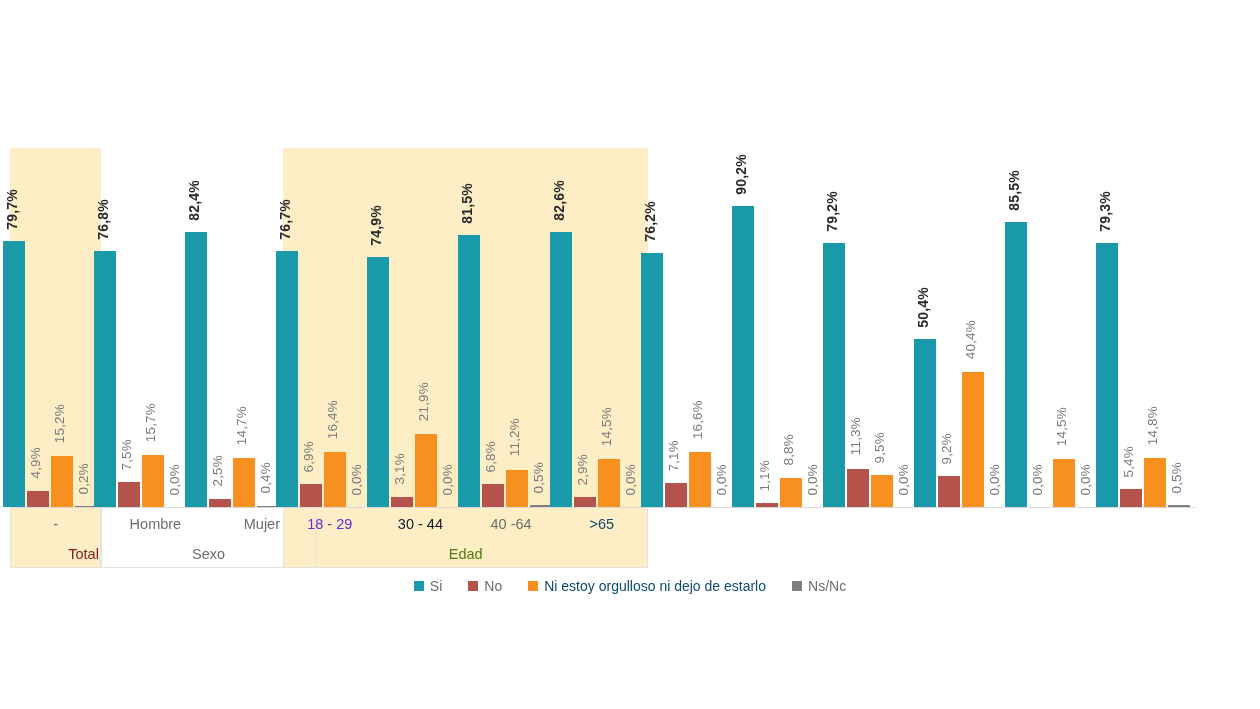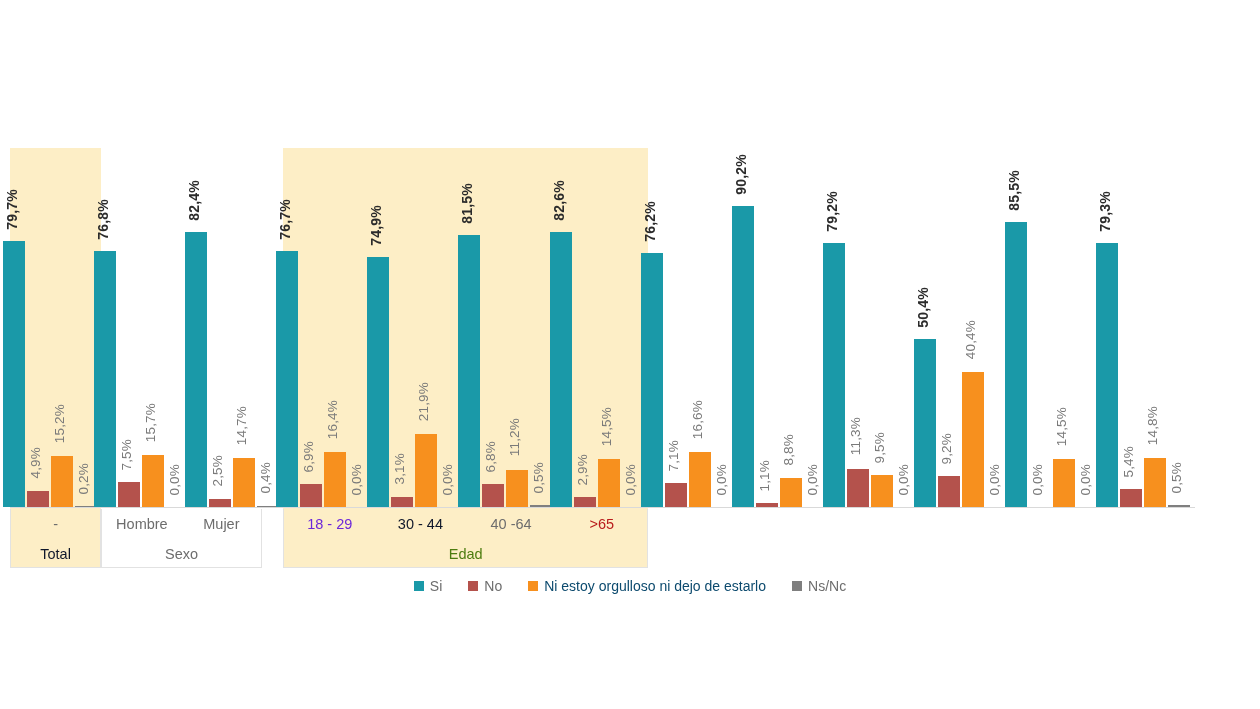--- a/index.html
+++ b/index.html
@@ -208,35 +208,35 @@
       <div class="bar s3" style="left: 1168.42px; top: 505.332px; height: 1.6675px; bottom: auto; background: rgb(127, 127, 127);"></div>
       <div class="vlabel" style="left: 1170.42px; top: 461.933px; color: rgb(122, 122, 122);">0,5%</div>
     </div>
   <div class="baseline"></div>
 
   <div id="axis-table">
       <div class="grp" style="left: 0px; width: 91.1538px; border-color: rgb(226, 226, 226);">
         <div class="cats">
           <div class="cat" style="color: rgb(109, 109, 109);">-</div>
         </div>
-        <div class="gname" style="color: #0f172a;">Total</div>
-      </div>
-      <div class="grp" style="left: 91.1538px; width: 161px; border-color: rgb(226, 226, 226);">
+        <div class="gname" style="color: #7f1d1d; padding-left: 28px;">Total</div>
+      </div>
+      <div class="grp" style="left: 91.1538px; width: 215px; border-color: rgb(226, 226, 226);">
         <div class="cats">
           <div class="cat" style="color: rgb(109, 109, 109);">Hombre</div>
           <div class="cat" style="color: rgb(109, 109, 109);">Mujer</div>
         </div>
         <div class="gname" style="color: rgb(109, 109, 109);">Sexo</div>
       </div>
       <div class="grp" style="left: 273.462px; width: 364.615px; border-color: rgb(226, 226, 226);">
         <div class="cats">
           <div class="cat" style="color: #6d28d9; text-align: center;">18 - 29</div>
           <div class="cat" style="color: #0f172a;">30 - 44</div>
           <div class="cat" style="color: rgb(109, 109, 109);">40 -64</div>
-          <div class="cat" style="color: #b91c1c;">&gt;65</div>
+          <div class="cat" style="color: #0c4a6e;">&gt;65</div>
         </div>
         <div class="gname" style="color: #4d7c0f;">Edad</div>
       </div>
     </div>
 
   <div id="legend">
       <div class="leg-item">
         <span class="leg-swatch" style="background: rgb(26, 153, 168);"></span>
         <span class="leg-text" style="color: rgb(109, 109, 109);">Si</span>
       </div>

